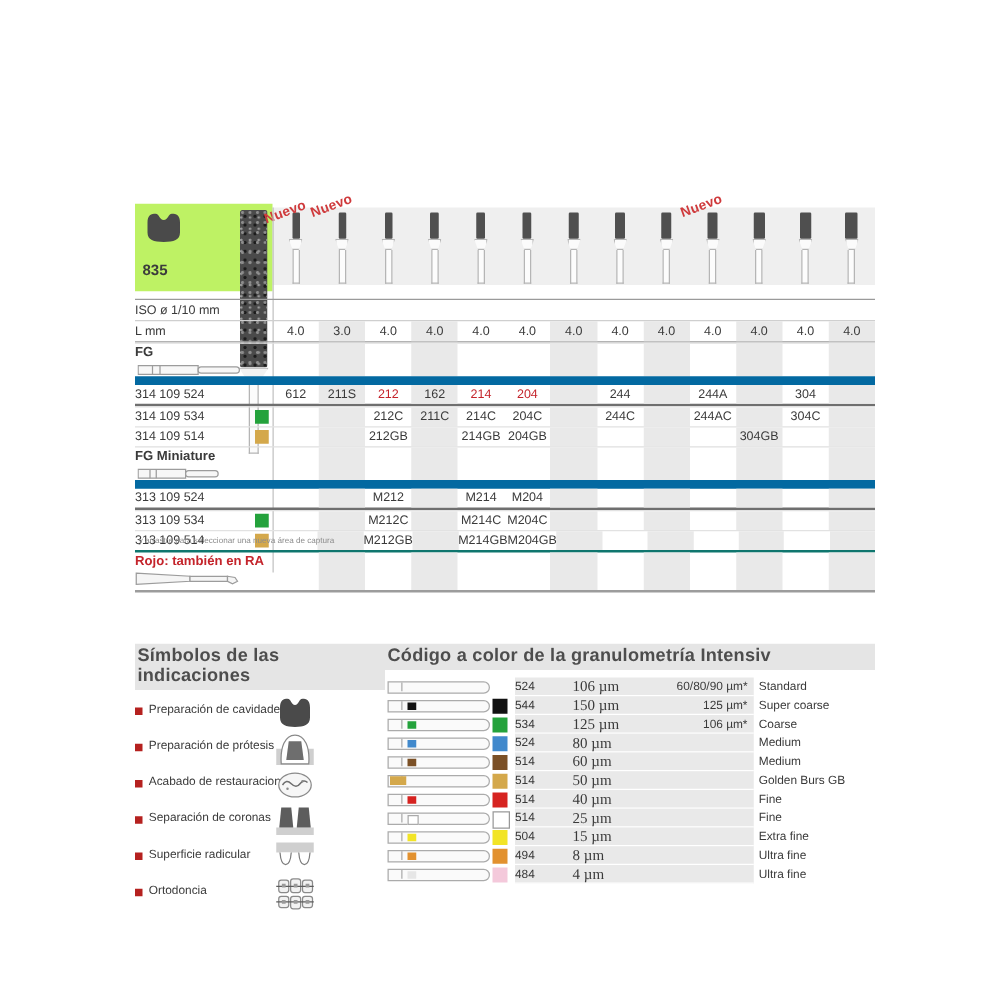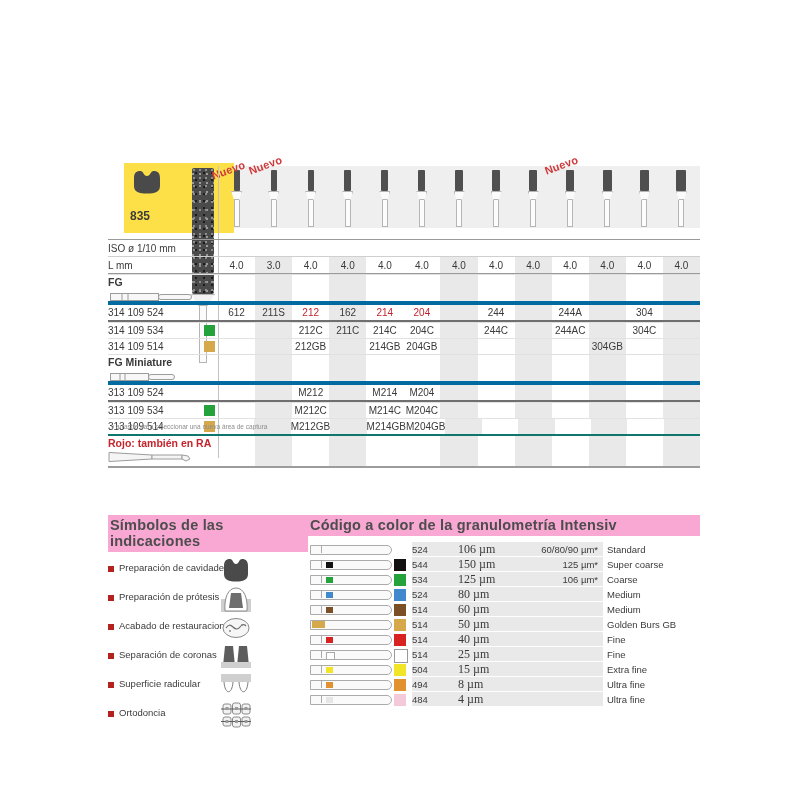--- a/index.html
+++ b/index.html
@@ -3,21 +3,21 @@
 <meta charset="utf-8">
 <style>
   html,body{margin:0;padding:0;background:#fff;}
   .page{position:relative;width:800px;height:800px;background:#fff;overflow:hidden;
         font-family:"Liberation Sans",sans-serif;color:#333;}
 
   
   .catalog{position:absolute;left:108px;top:163px;width:592px;}
   .figure-row{position:relative;height:76px;}
   .figure-plate{position:absolute;left:110px;top:3px;right:0;height:62px;background:#efefef;}
-  .model-box{position:absolute;left:16px;top:0;width:110px;height:70px;background:#fde047;}
+  .model-box{position:absolute;left:0;top:0;width:110px;height:70px;background:#bef264;}
   .model-label{position:absolute;left:6px;top:46px;font-size:12px;font-weight:bold;color:#3c3c3c;}
   .tooth-logo{position:absolute;left:7px;top:5px;}
   .nuevo{position:absolute;color:#cf3a3c;font-weight:bold;font-size:11px;
          transform:rotate(-20deg);letter-spacing:.2px;white-space:nowrap;}
   .sbur{position:absolute;top:7px;display:flex;flex-direction:column;align-items:center;width:24px;}
   .sb-head{background:#4f4f4f;border-radius:1px;height:21px;}
   .sb-neck{width:9px;height:7px;background:#fbfbfb;border:1px solid #b5b5b5;
            clip-path:polygon(0 0,100% 0,72% 100%,28% 100%);}
   .sb-shaft{width:4px;height:26px;background:#fcfcfc;border:1px solid #b5b5b5;border-top:none;}
   .big-bur{position:absolute;left:84px;top:5px;width:22px;display:flex;flex-direction:column;align-items:center;}
@@ -39,31 +39,31 @@
                 grid-template-columns:repeat(13,1fr);}
   .tcell{display:flex;align-items:center;justify-content:center;font-size:10px;color:#3a3a3a;}
   .tcell.shade{background:#e9e9e9;}
   .tcell.red{color:#c4242b;}
   .r-head{height:16px;border-top:1px solid #9a9a9a;}
   .r-head2{height:16px;border-top:1px solid #cfcfcf;border-bottom:1px solid #9a9a9a;}
   .r-group{height:26px;border-top:1px solid #e0e0e0;}
   .r-group .tlabel{align-items:flex-start;font-weight:bold;font-size:10.5px;padding-top:1px;}
   .r-group .group-icon{position:absolute;left:2px;top:13px;}
   .r-data{height:15px;border-top:1px solid #e2e2e2;}
-  .r-em{border-top:4px solid #0369a1;border-bottom:2px solid #6f6f6f;}
+  .r-em{border-top:7px solid #0369a1;border-bottom:2px solid #6f6f6f;}
   .r-note{height:30px;border-top:2px solid #0f766e;border-bottom:2px solid #9c9c9c;}
   .r-note .tlabel{align-items:flex-start;color:#c4242b;font-weight:bold;font-size:10.5px;padding-top:1px;}
   .r-note .group-icon{position:absolute;left:0;top:14px;}
   .chip{position:absolute;right:3px;top:50%;margin-top:-5.5px;width:11px;height:11px;}
   .overlay-tip{position:absolute;left:3px;top:4px;width:260px;font-size:6.5px;color:#8d8d8d;
                white-space:nowrap;overflow:hidden;z-index:3;}
 
   
   .symbols{position:absolute;left:108px;top:515px;width:200px;}
-  .sec-title{font-size:14.5px;font-weight:bold;color:#4d4d4d;background:#f9a8d4;
+  .sec-title{font-size:14.5px;font-weight:bold;color:#4d4d4d;background:#e5e5e5;
              padding:2px 4px 3px 2px;letter-spacing:.2px;}
   .sym-list{position:relative;margin-top:10px;}
   .sym-item{position:relative;height:29px;}
   .sym-bullet{position:absolute;left:0;top:4px;width:6px;height:6px;background:#b5211f;}
   .sym-label{position:absolute;left:11px;top:0;font-size:9.5px;color:#3a3a3a;}
   .sym-icon{position:absolute;left:112px;top:-7px;}
 
   
   .granu{position:absolute;left:308px;top:515px;width:392px;}
   .g-rows{margin-top:6px;}

